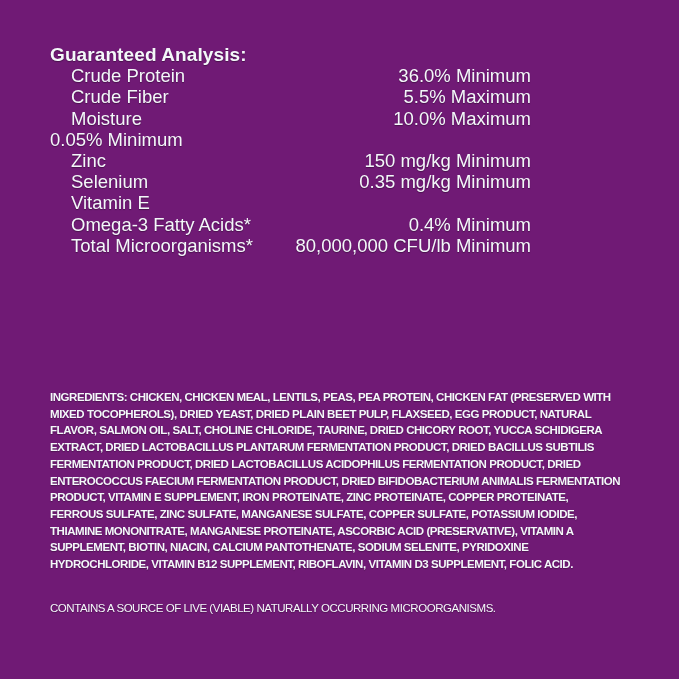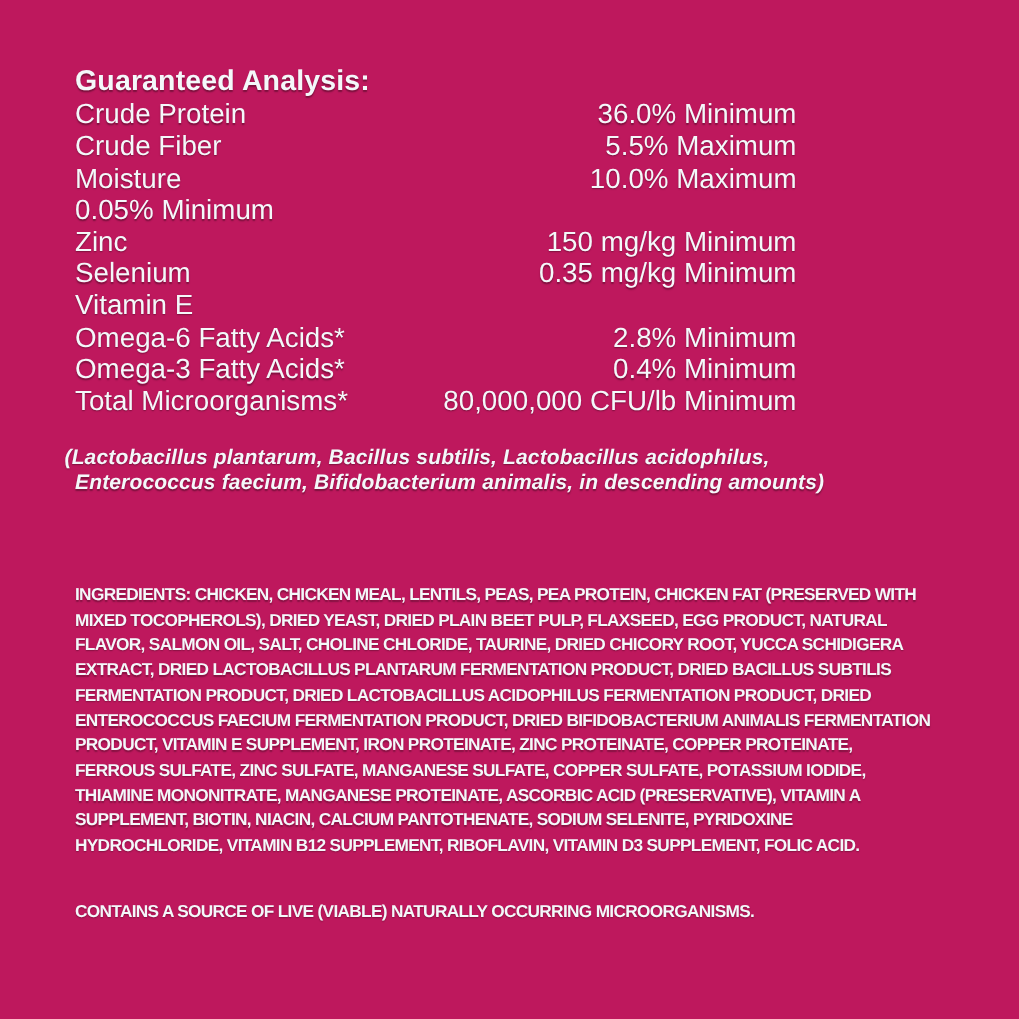--- a/index.html
+++ b/index.html
@@ -1,20 +1,20 @@
 <!DOCTYPE html>
 <html><head>
 <meta charset="utf-8">
 <style>
   html, body { margin: 0; padding: 0; background: #000; }
   .canvas {
     position: relative;
     width: 679px;
     height: 679px;
-    background: #be185d;
+    background: #701a75;
     font-family: "Liberation Sans", sans-serif;
     color: #f4f8fa;
     overflow: hidden;
   }
   
   .ga-block {
     position: absolute;
     left: 50px;
     top: 44px;
     width: 481px;
@@ -26,21 +26,21 @@
     line-height: 21.2px;
     letter-spacing: 0.1px;
   }
   .ga-row {
     display: flex;
     justify-content: space-between;
     font-size: 18.5px;
     line-height: 21.2px;
     white-space: nowrap;
   }
-  .ga-label { text-align: left; }
+  .ga-label { text-align: left; margin-left: 21px; }
   .ga-value { text-align: center; }
   
   .species-note {
     position: absolute;
     left: 43px;
     top: 296px;
     font-size: 14px;
     font-weight: 700;
     font-style: italic;
     line-height: 16.5px;
@@ -72,21 +72,21 @@
     letter-spacing: -0.45px;
     text-shadow: 0 1px 1px rgba(0,0,0,0.3);
   }
   .ingredients-label { font-weight: 900; }
   .contains-note {
     position: absolute;
     left: 50px;
     top: 600px;
     width: 600px;
     font-size: 11.5px;
-    font-weight: 700;
+    font-weight: 400;
     line-height: 16.7px;
     letter-spacing: -0.45px;
     white-space: nowrap;
     text-shadow: 0 1px 1px rgba(0,0,0,0.3);
   }
 </style>
 </head>
 <body>
 
 <div class="canvas">
@@ -114,37 +114,29 @@
           <span class="ga-value">150 mg/kg Minimum</span>
         </div>
         <div class="ga-row">
           <span class="ga-label">Selenium</span>
           <span class="ga-value">0.35 mg/kg Minimum</span>
         </div>
         <div class="ga-row">
           <span class="ga-label">Vitamin E</span>
         </div>
         <div class="ga-row">
-          <span class="ga-label">Omega-6 Fatty Acids*</span>
-          <span class="ga-value">2.8% Minimum</span>
-        </div>
-        <div class="ga-row">
           <span class="ga-label">Omega-3 Fatty Acids*</span>
           <span class="ga-value">0.4% Minimum</span>
         </div>
         <div class="ga-row">
           <span class="ga-label">Total Microorganisms*</span>
           <span class="ga-value">80,000,000 CFU/lb Minimum</span>
         </div>
       </div>
   </div>
 
-  <div class="species-note">
-    <div class="line1">(Lactobacillus plantarum, Bacillus subtilis, Lactobacillus acidophilus,</div>
-    <div class="line2">Enterococcus faecium, Bifidobacterium animalis, in descending amounts)</div>
-  </div>
 
 
   <div class="ingredients"><span class="ingredients-label">INGREDIENTS:</span> <span>CHICKEN, CHICKEN MEAL, LENTILS, PEAS, PEA PROTEIN, CHICKEN FAT (PRESERVED WITH MIXED TOCOPHEROLS), DRIED YEAST, DRIED PLAIN BEET PULP, FLAXSEED, EGG PRODUCT, NATURAL FLAVOR, SALMON OIL, SALT, CHOLINE CHLORIDE, TAURINE, DRIED CHICORY ROOT, YUCCA SCHIDIGERA EXTRACT, DRIED LACTOBACILLUS PLANTARUM FERMENTATION PRODUCT, DRIED BACILLUS SUBTILIS FERMENTATION PRODUCT, DRIED LACTOBACILLUS ACIDOPHILUS FERMENTATION PRODUCT, DRIED ENTEROCOCCUS FAECIUM FERMENTATION PRODUCT, DRIED BIFIDOBACTERIUM ANIMALIS FERMENTATION PRODUCT, VITAMIN E SUPPLEMENT, IRON PROTEINATE, ZINC PROTEINATE, COPPER PROTEINATE, FERROUS SULFATE, ZINC SULFATE, MANGANESE SULFATE, COPPER SULFATE, POTASSIUM IODIDE, THIAMINE MONONITRATE, MANGANESE PROTEINATE, ASCORBIC ACID (PRESERVATIVE), VITAMIN A SUPPLEMENT, BIOTIN, NIACIN, CALCIUM PANTOTHENATE, SODIUM SELENITE, PYRIDOXINE HYDROCHLORIDE, VITAMIN B12 SUPPLEMENT, RIBOFLAVIN, VITAMIN D3 SUPPLEMENT, FOLIC ACID.</span></div>
 
   <div class="contains-note">CONTAINS A SOURCE OF LIVE (VIABLE) NATURALLY OCCURRING MICROORGANISMS.</div>
 
 </div>
 
 </body></html>

